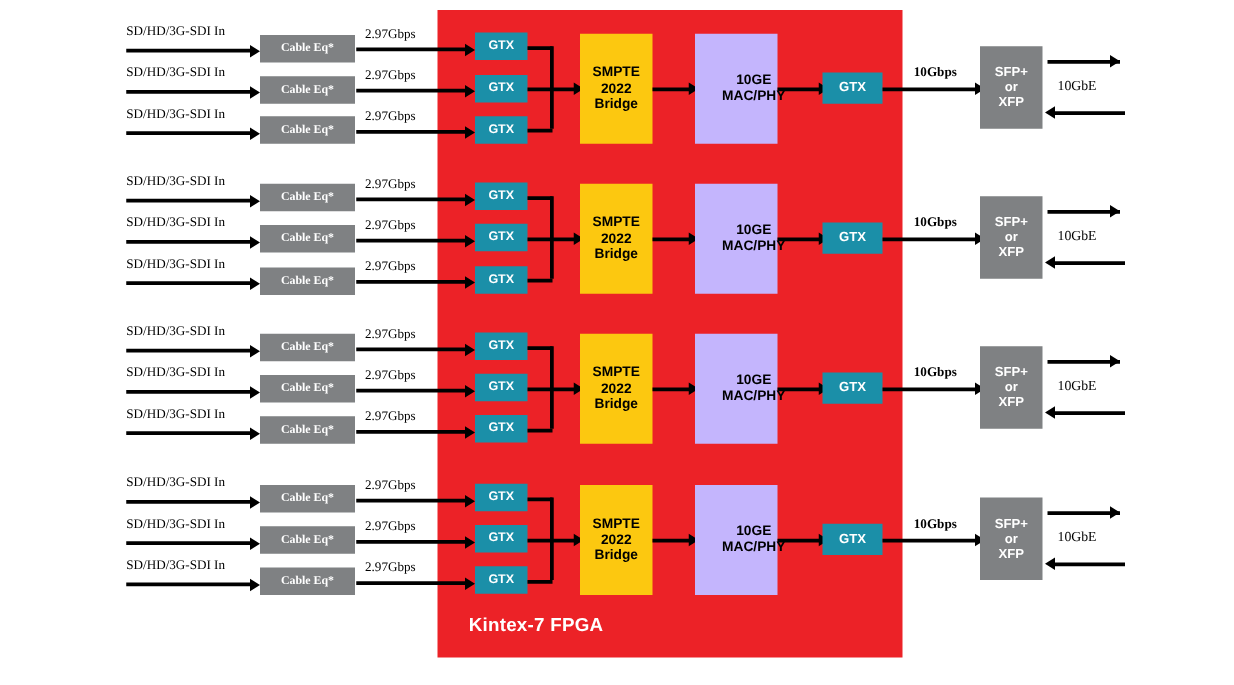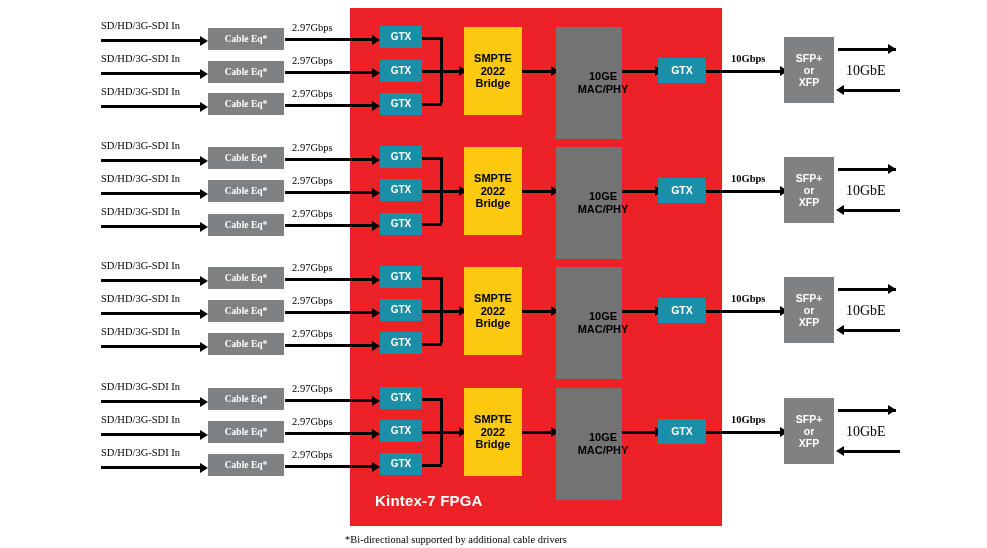--- a/index.html
+++ b/index.html
@@ -74,24 +74,24 @@
     font-size: 10.5px;
   }
   .box-bridge {
     background: #fcc810;
     color: #000000;
     width: 58px;
     height: 88px;
     font-size: 11px;
   }
   .box-mac {
-    background: #737373;
+    background: #c4b5fd;
     color: #000000;
     width: 66px;
-    height: 112px;
+    height: 88px;
     font-size: 11px;
     padding-left: 28px;
   }
   .box-sfp {
     background: #7f8183;
     width: 50px;
     height: 66px;
     font-size: 10.5px;
   }
 
@@ -111,21 +111,21 @@
     color: #000000;
   }
   .lbl-10g {
     font-family: "Liberation Serif", serif;
     font-size: 10.5px;
     color: #000000;
     font-weight: bold;
   }
   .lbl-10gbe {
     font-family: "Liberation Serif", serif;
-    font-size: 14px;
+    font-size: 11px;
     color: #000000;
   }
   .footnote {
     position: absolute;
     left: 345px;
     top: 534px;
     font-family: "Liberation Serif", serif;
     font-size: 10.5px;
     color: #000000;
   }
@@ -460,15 +460,14 @@
     <span>SFP+</span>
     <span>or</span>
     <span>XFP</span>
   </div>
   <div class="line" style="left:838px; top:409px; width:58px;"></div>
   <div class="arrowhead" style="left:888px; top:405px;"></div>
   <div class="line" style="left:842px; top:450px; width:58px;"></div>
   <div class="arrowhead-left" style="left:836px; top:446px;"></div>
   <div class="lbl lbl-10gbe" style="left:846px; top:424px;">10GbE</div>
 
-  <div class="footnote">*Bi-directional supported by additional cable drivers</div>
 
 </div>
 
 </body></html>

